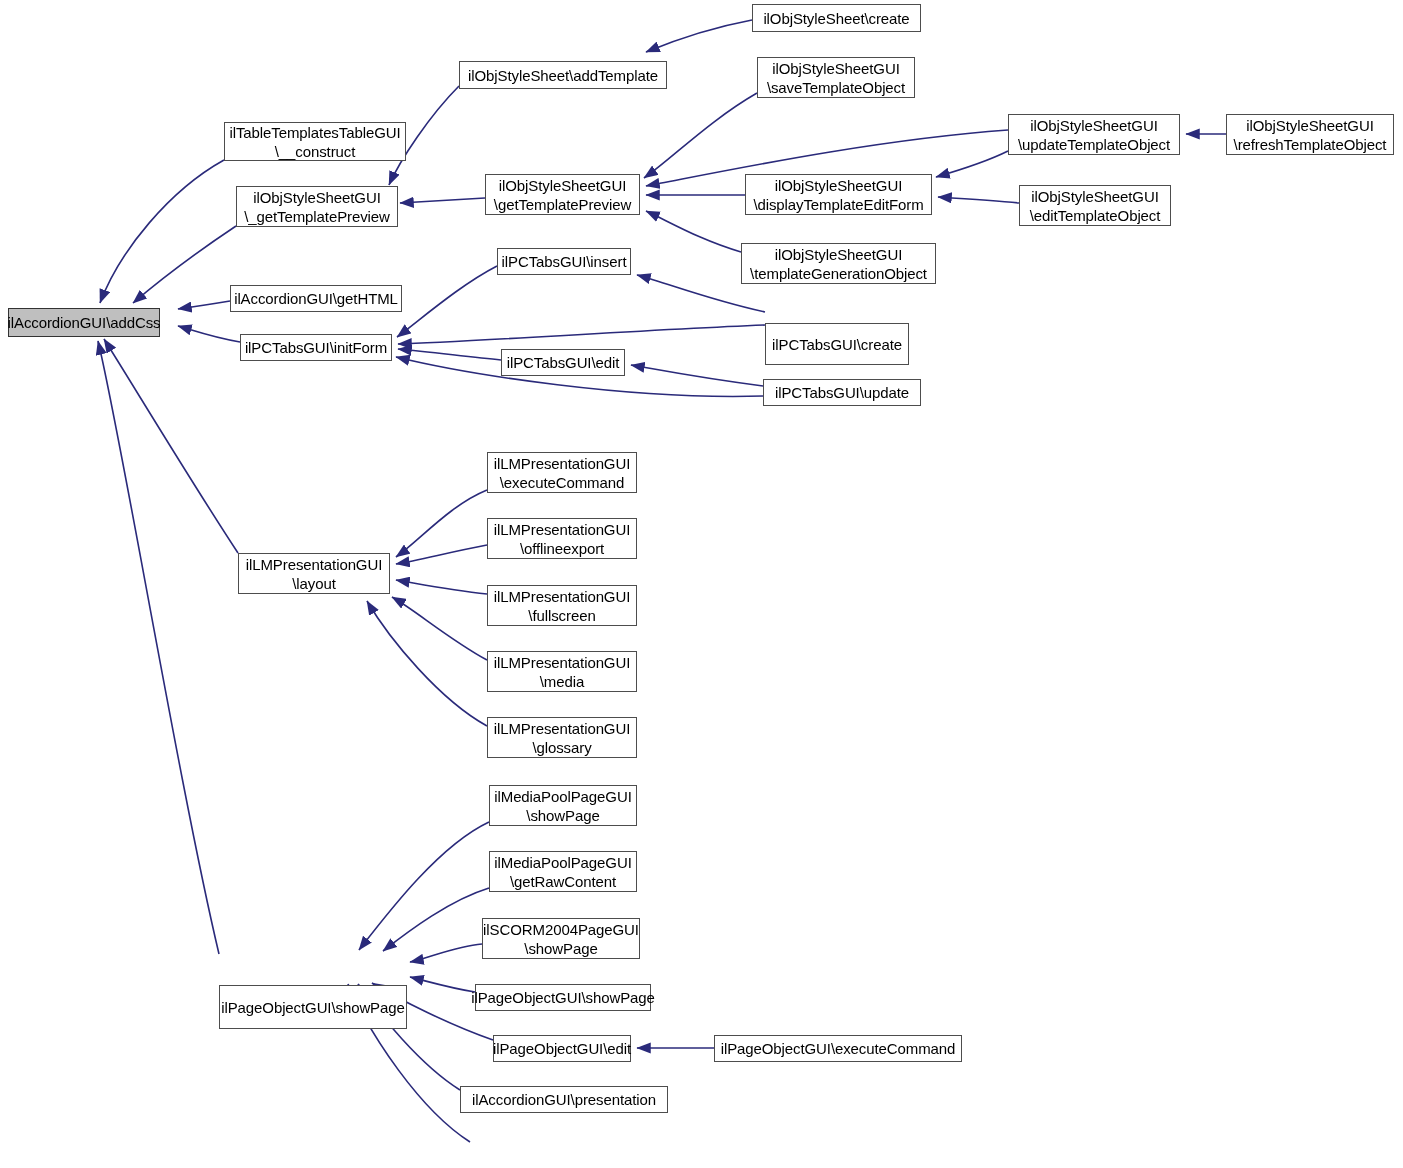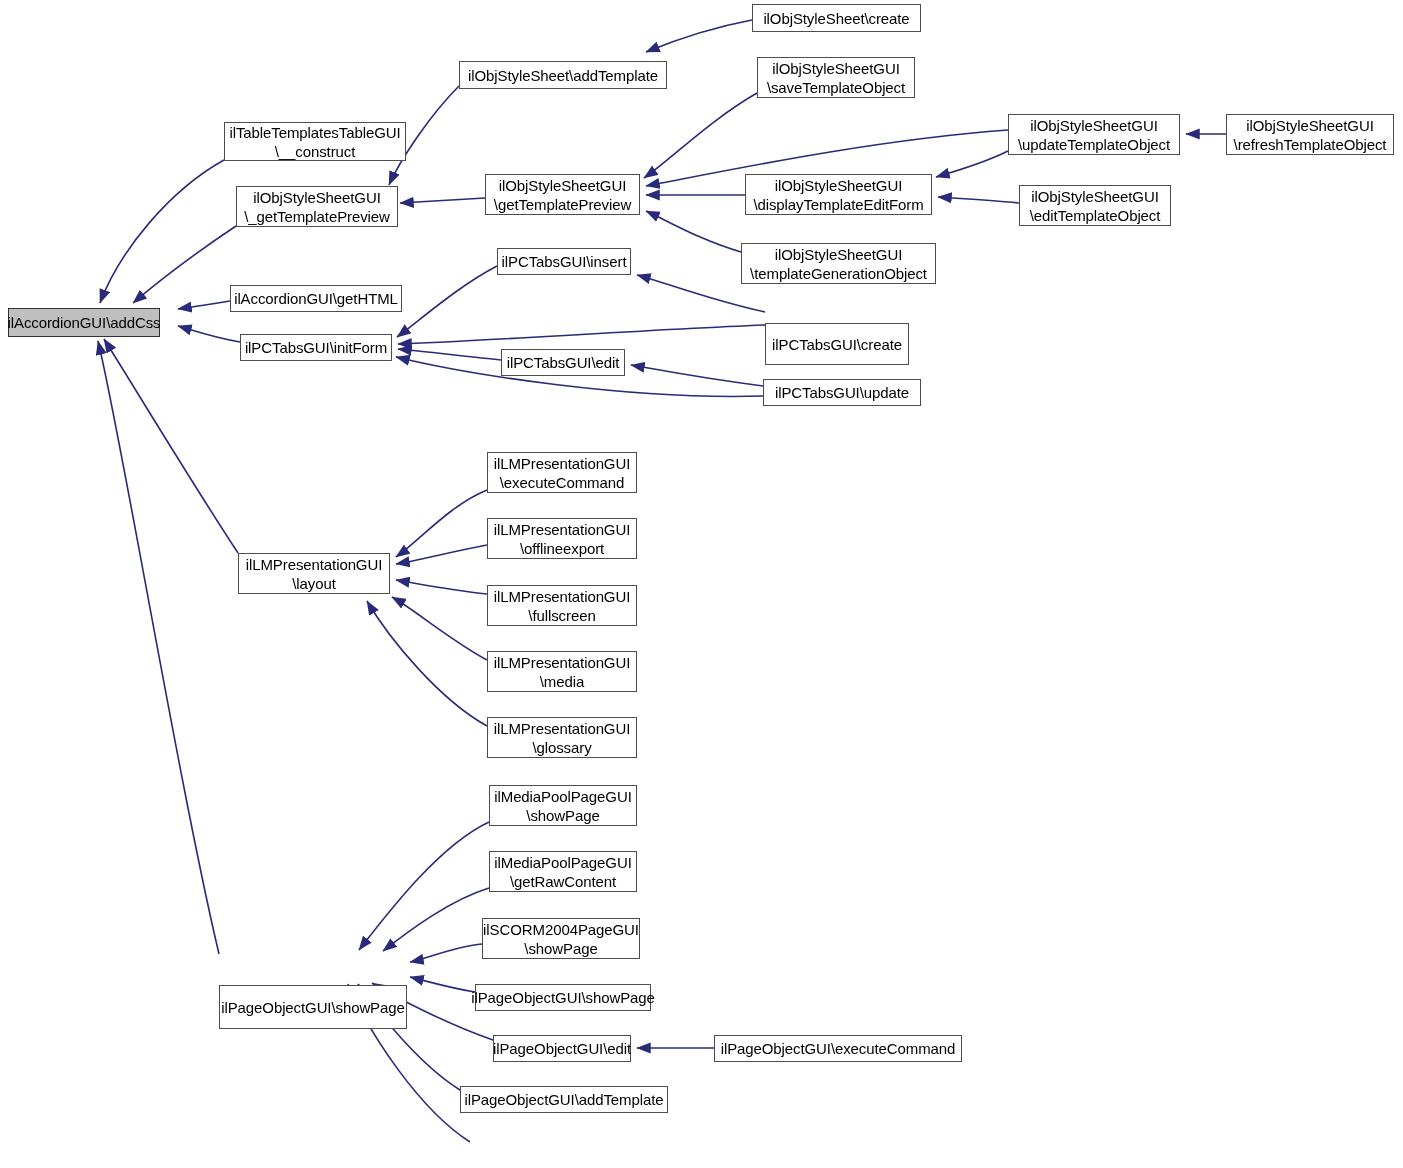--- a/index.html
+++ b/index.html
@@ -133,17 +133,17 @@
 \refreshTemplateObject</div>
       <div class="node" style="left: 219px; top: 954px; width: 188px; height: 44px; margin-top: 31px;">ilPageObjectGUI\showPage</div>
       <div class="node" style="left: 489px; top: 785px; width: 148px; height: 41px;">ilMediaPoolPageGUI
 \showPage</div>
       <div class="node" style="left: 489px; top: 851px; width: 148px; height: 41px;">ilMediaPoolPageGUI
 \getRawContent</div>
       <div class="node" style="left: 482px; top: 918px; width: 158px; height: 41px;">ilSCORM2004PageGUI
 \showPage</div>
       <div class="node" style="left: 475px; top: 984px; width: 176px; height: 27px;">ilPageObjectGUI\showPage</div>
       <div class="node" style="left: 493px; top: 1035px; width: 138px; height: 27px;">ilPageObjectGUI\edit</div>
-      <div class="node" style="left: 460px; top: 1086px; width: 208px; height: 27px;">ilPageObjectGUI\addTemplate</div>
+      <div class="node" style="left: 460px; top: 1086px; width: 208px; height: 27px;">ilAccordionGUI\presentation</div>
       <div class="node" style="left: 470px; top: 1136px; width: 188px; height: 27px; margin-top: 36px;">ilPageObjectGUI\getHTML</div>
       <div class="node" style="left: 714px; top: 1035px; width: 248px; height: 27px;">ilPageObjectGUI\executeCommand</div>
     </div>
 </div>
 
 </body></html>

